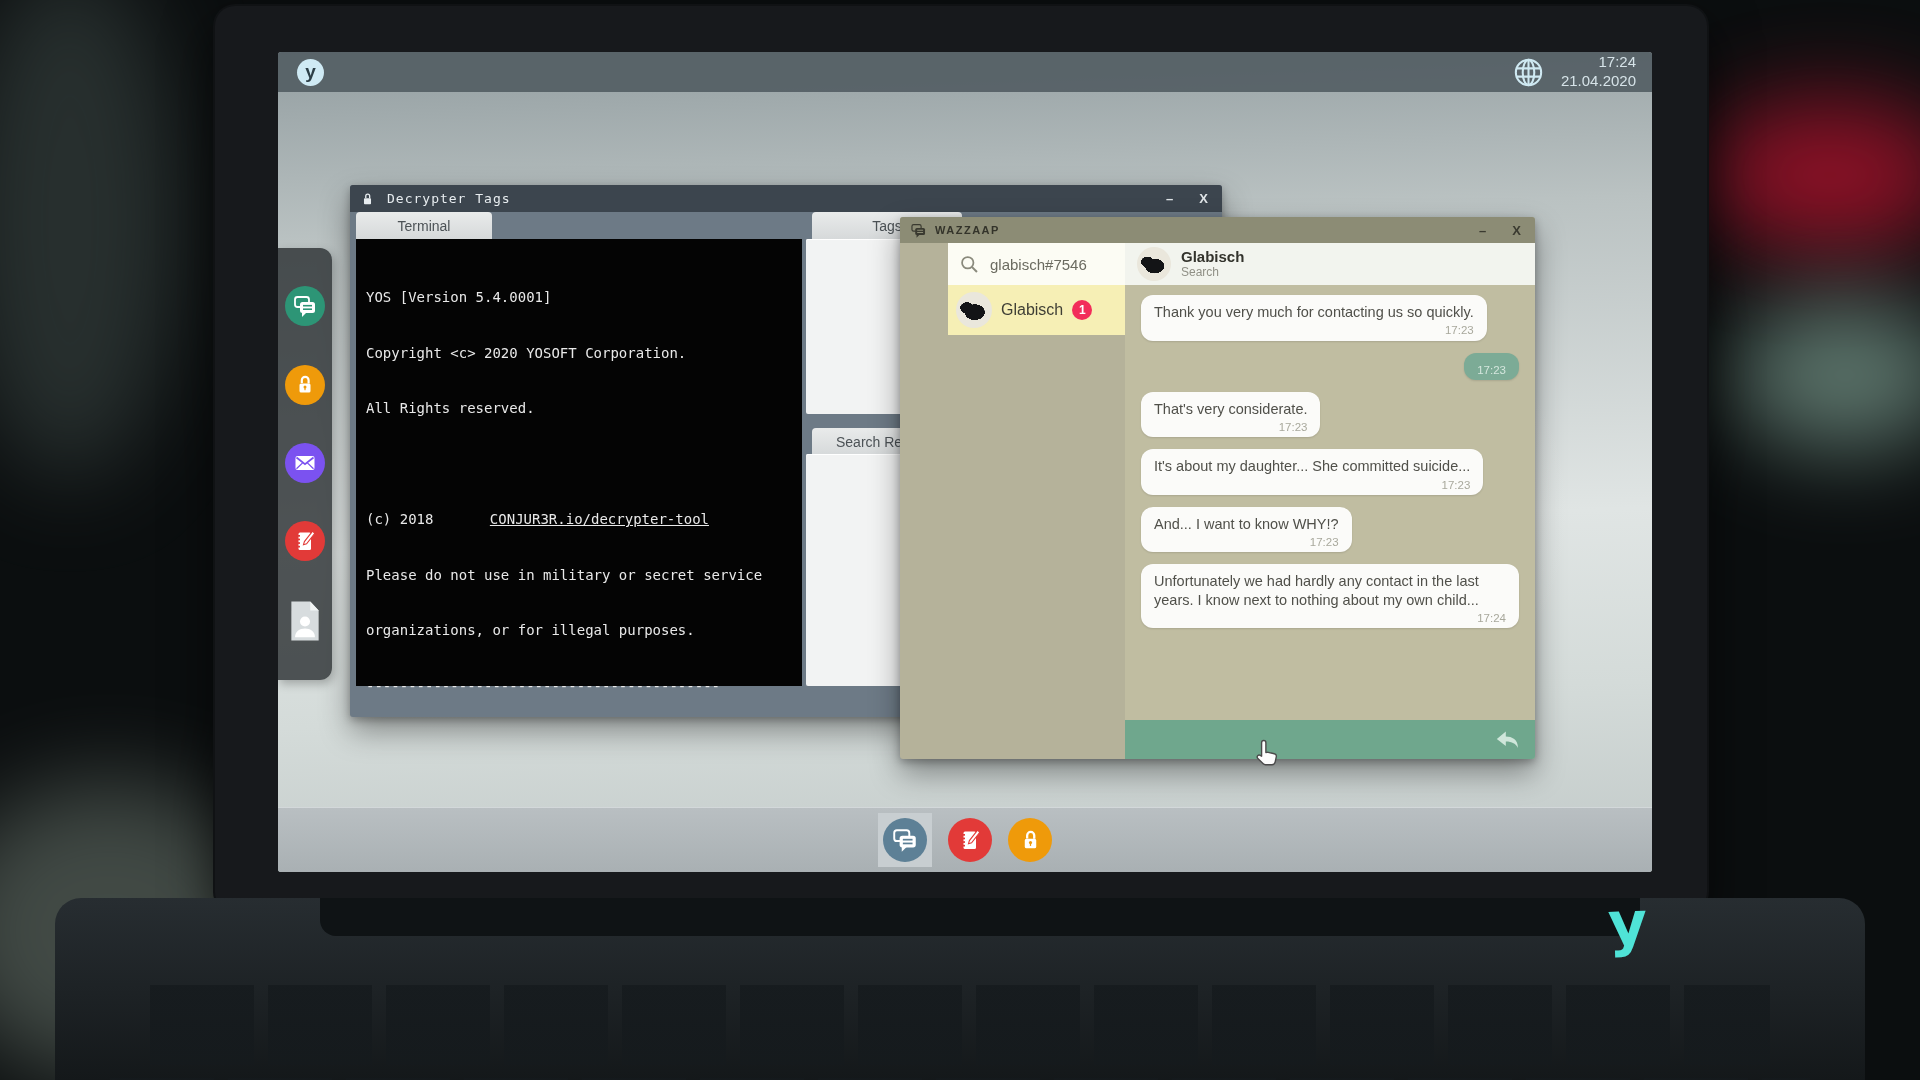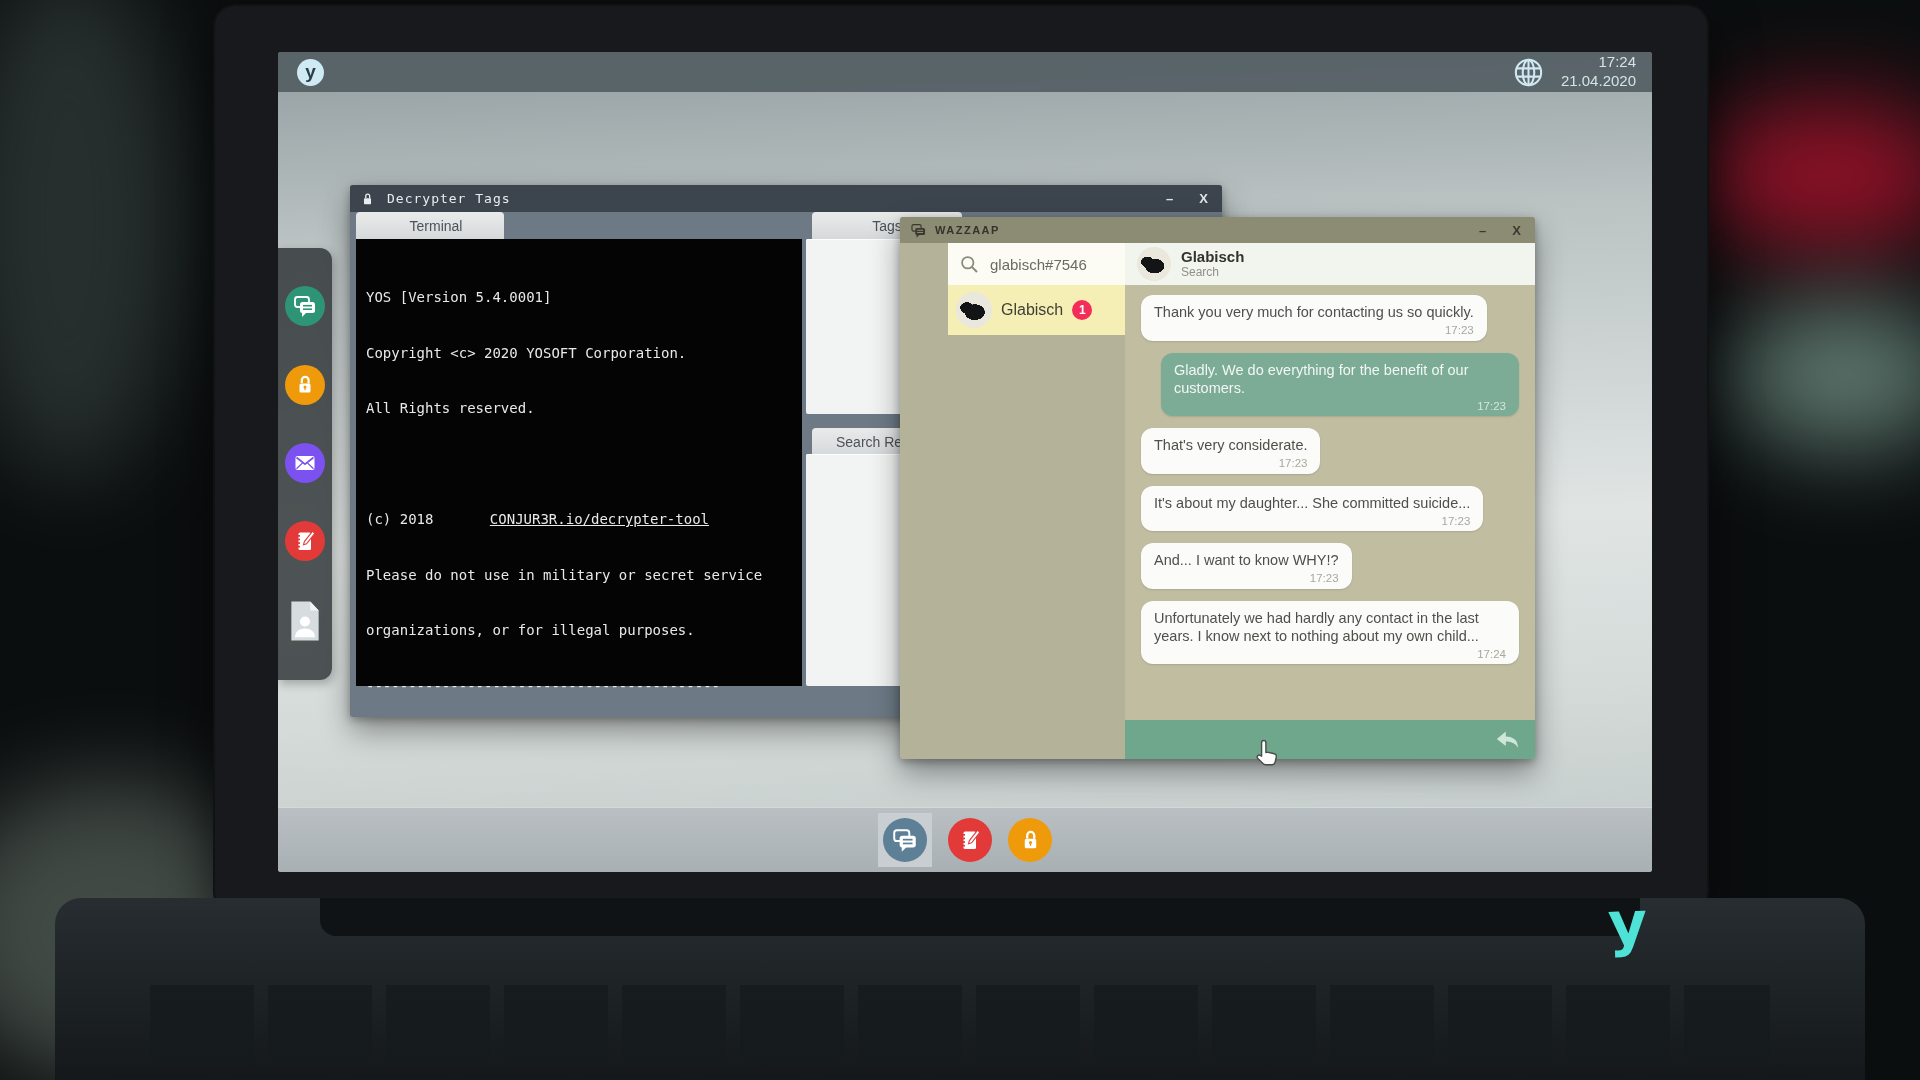--- a/index.html
+++ b/index.html
@@ -60,21 +60,21 @@
 
   
   .decrypter{left:72px;top:133px;width:872px;height:532px;z-index:2;background:#6d7a86;}
   .dt-titlebar{height:27px;background:#3c454e;display:flex;align-items:center;padding-left:11px;color:#e8edf0;}
   .dt-title{font-family:"DejaVu Sans Mono",monospace;font-size:13px;letter-spacing:1px;margin-left:13px;}
   .dt-menubar{height:26px;background:#454f58;display:flex;align-items:center;gap:30px;padding-left:12px;
               color:#dfe5e8;font-size:14px;}
   .dt-body{position:relative;height:479px;background:#6d7a86;}
   .tab{position:absolute;background:linear-gradient(#e9ebeb,#d6d9da);color:#4c5256;font-size:14px;
        border-radius:4px 4px 0 0;display:flex;align-items:center;justify-content:center;height:27px;}
-  .tab.terminal-tab{left:6px;top:0;width:136px;padding-left:12px;}
+  .tab.terminal-tab{left:6px;top:0;width:136px;}
   .tab.tags-tab{left:462px;top:0;width:150px;}
   .tab.search-tab{left:462px;top:216px;width:200px;justify-content:flex-start;padding-left:24px;box-sizing:border-box;}
   .panel{position:absolute;background:#f2f3f3;border-radius:2px;box-shadow:inset 0 1px 0 #fff;}
   .tags-panel{left:456px;top:27px;width:410px;height:175px;}
   .search-panel{left:456px;top:242px;width:410px;height:232px;}
   .terminal{position:absolute;left:6px;top:27px;width:446px;height:447px;background:#040404;
             font-family:"DejaVu Sans Mono",monospace;font-size:14px;line-height:18.5px;color:#e9e9e9;
             padding:12px 10px;box-sizing:border-box;white-space:pre-wrap;}
   .t-link{text-decoration:underline;color:#e9e9e9;margin-left:48px;}
   .t-gap{height:18.5px;}
@@ -267,21 +267,20 @@
               <div class="nm">Glabisch</div>
               <div class="st">Search</div>
             </div>
           </div>
           <div class="wz-chat">
             <div class="msg w1">
               <div>Thank you very much for contacting us so quickly.</div>
               <div class="time">17:23</div>
             </div>
             <div class="msg right w2">
-              <div>Gladly. We do everything for the benefit of our customers.</div>
               <div class="time">17:23</div>
             </div>
             <div class="msg">
               <div>That's very considerate.</div>
               <div class="time">17:23</div>
             </div>
             <div class="msg w4">
               <div>It's about my daughter... She committed suicide...</div>
               <div class="time">17:23</div>
             </div>

